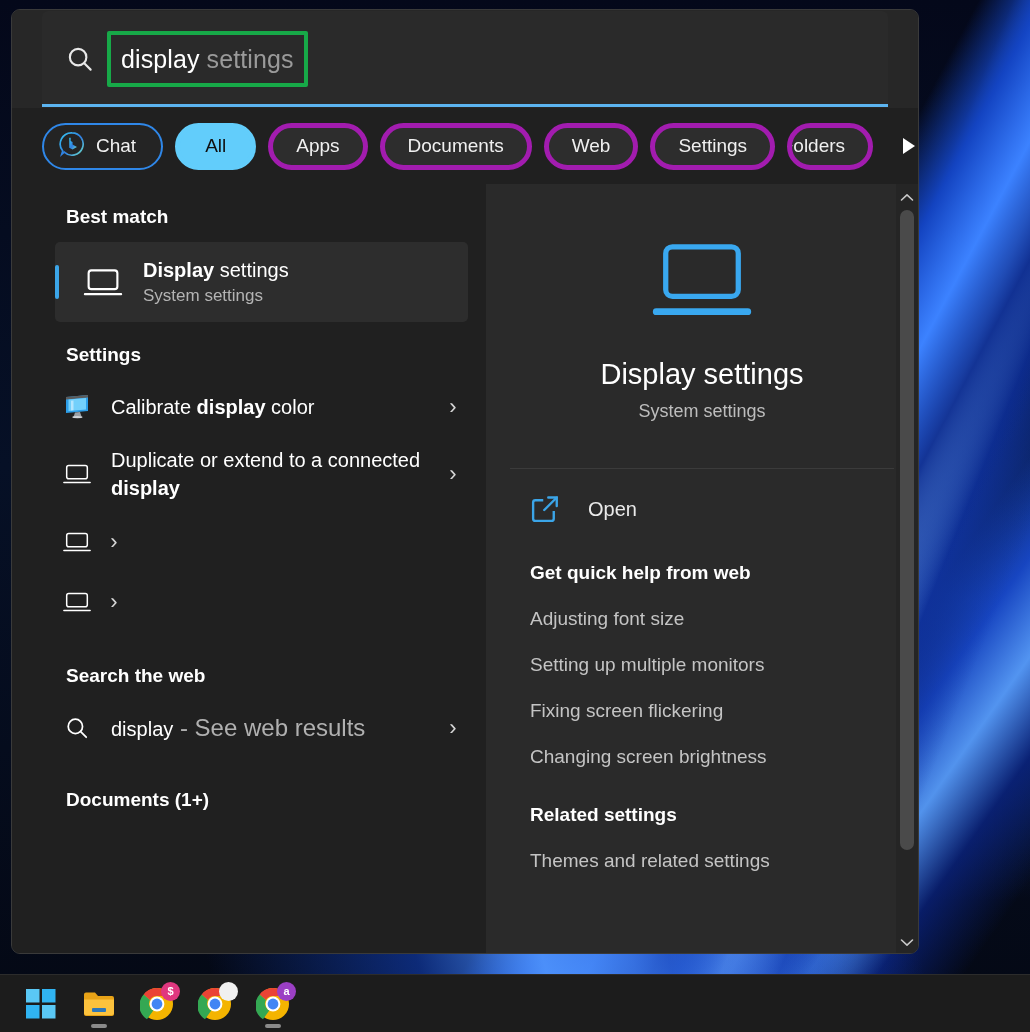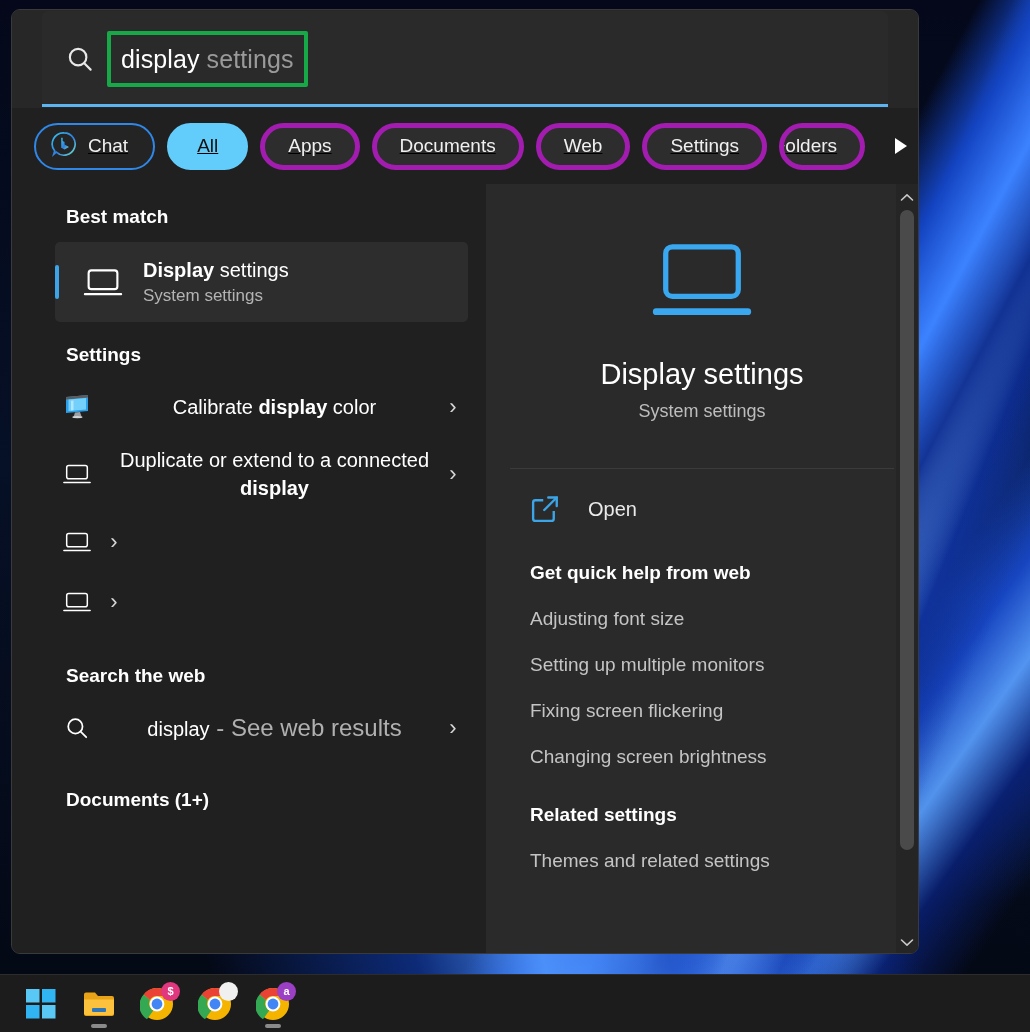--- a/index.html
+++ b/index.html
@@ -104,25 +104,24 @@
     color: #9a9a9a;
     letter-spacing: .1px;
     margin-left: 7px;
   }
 
   
   #filter-row {
     display: flex;
     align-items: center;
     height: 76px;
-    padding: 0 22px;
+    padding: 0 30px;
     background: #202020;
     position: relative;
     overflow: hidden;
-    text-decoration: underline;
   }
   .pill {
     height: 47px;
     border-radius: 24px;
     background: #2d2d2d;
     border: 5px solid #a21caf;
     color: #f0f0f0;
     font-size: 19px;
     display: flex;
     align-items: center;
@@ -229,21 +228,20 @@
     display: flex; align-items: center; justify-content: center;
     color: #ffffff;
   }
   .result-row .rlabel {
     flex: 1 1 auto;
     font-size: 20px;
     color: #ffffff;
     line-height: 1.42;
     margin-left: 12px;
     font-weight: 300;
-    text-align: center;
   }
   .result-row .rlabel b { font-weight: bold; }
   .result-row .rchev {
     width: 30px; flex: 0 0 auto;
     color: #d6d6d6;
     font-size: 22px;
     text-align: center;
   }
   .result-row.web .rlabel .q { color: #ffffff; }
   .result-row.web .rlabel .tail { color: #b0b0b0; font-size: 24px; }

